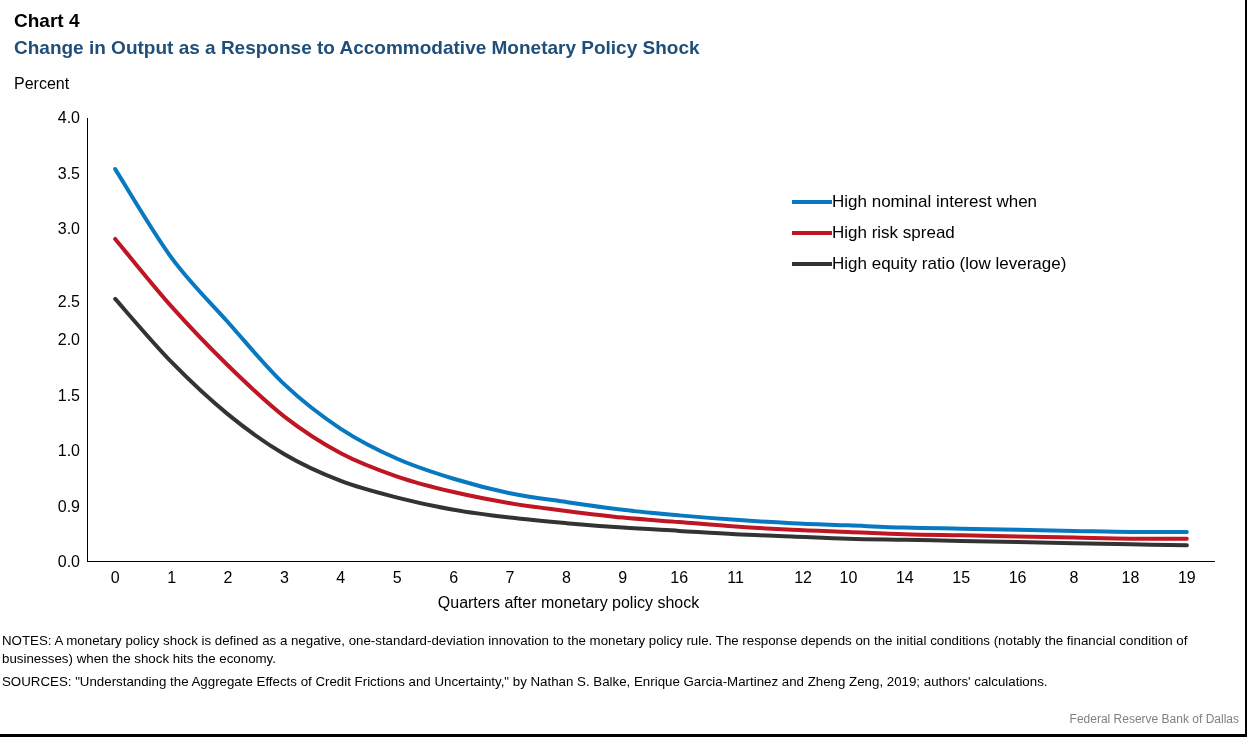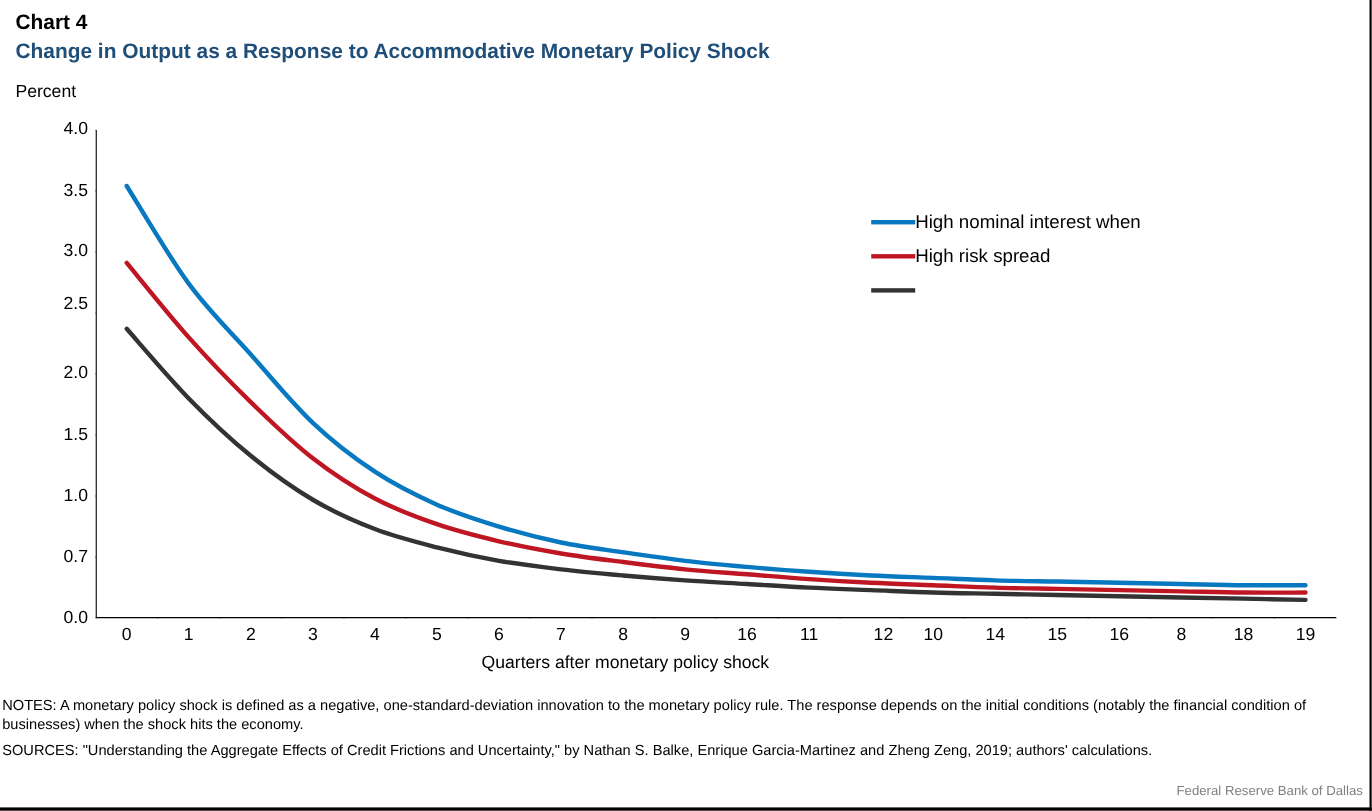--- a/index.html
+++ b/index.html
@@ -106,25 +106,25 @@
 
   <div class="title-block">
     <div class="chart-label">Chart 4</div>
     <div class="chart-title">Change in Output as a Response to Accommodative Monetary Policy Shock</div>
   </div>
 
   <div class="y-unit">Percent</div>
 
   <div id="y-labels">
       <div class="ytick-label" style="top: 436px;">0.0</div>
-      <div class="ytick-label" style="top: 380.5px;">0.7</div>
+      <div class="ytick-label" style="top: 380.5px;">0.9</div>
       <div class="ytick-label" style="top: 325px;">1.0</div>
       <div class="ytick-label" style="top: 269.5px;">1.5</div>
       <div class="ytick-label" style="top: 214px;">2.0</div>
-      <div class="ytick-label" style="top: 151px;">2.5</div>
+      <div class="ytick-label" style="top: 176px;">2.5</div>
       <div class="ytick-label" style="top: 103px;">3.0</div>
       <div class="ytick-label" style="top: 47.5px;">3.5</div>
       <div class="ytick-label" style="top: -8px;">4.0</div>
     </div>
 
   <div id="plot">
     <svg id="plot-svg" width="1128" height="444" viewBox="0 0 1128 444">
         <g>
           <line x1="0" y1="0" x2="0" y2="444" stroke="#000" stroke-width="2"></line>
           <line x1="0" y1="444" x2="1128" y2="444" stroke="#000" stroke-width="2"></line>
@@ -194,20 +194,21 @@
       <div class="legend-row">
         <span class="legend-swatch" style="background: rgb(8, 120, 192);"></span>
         <span class="legend-text">High nominal interest when</span>
       </div>
       <div class="legend-row">
         <span class="legend-swatch" style="background: rgb(190, 22, 34);"></span>
         <span class="legend-text">High risk spread</span>
       </div>
       <div class="legend-row">
         <span class="legend-swatch" style="background: rgb(51, 51, 51);"></span>
+        <span class="legend-text">High equity ratio (low leverage)</span>
       </div>
     </div>
 
   <div id="footer">
     <p class="note">NOTES: A monetary policy shock is defined as a negative, one-standard-deviation innovation to the monetary policy rule. The response depends on the initial conditions (notably the financial condition of businesses) when the shock hits the economy.</p>
     <p class="note">SOURCES: "Understanding the Aggregate Effects of Credit Frictions and Uncertainty," by Nathan S. Balke, Enrique Garcia-Martinez and Zheng Zeng, 2019; authors' calculations.</p>
   </div>
   <div id="credit">Federal Reserve Bank of Dallas</div>
 
 </div>

